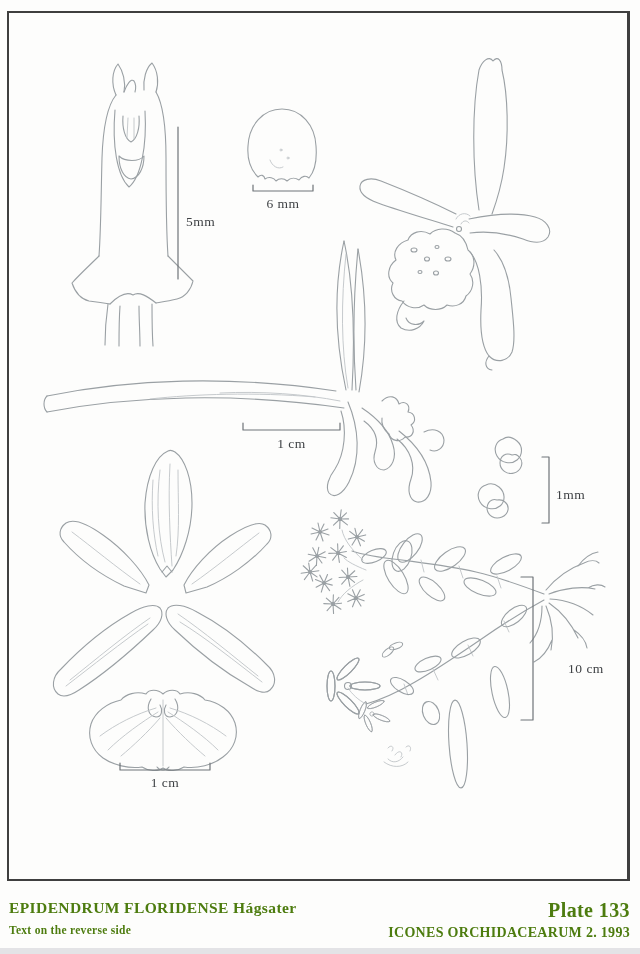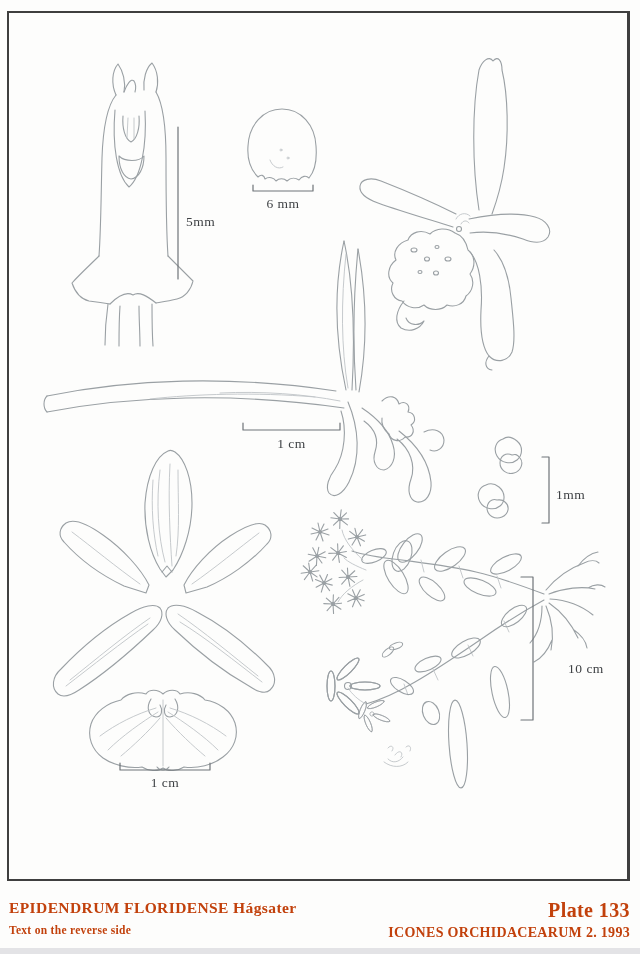--- a/index.html
+++ b/index.html
@@ -7,21 +7,21 @@
          font-family:"Liberation Serif",serif;}
   #frame{position:absolute;left:7px;top:11px;width:618px;height:866px;
          border:2px solid #3f3f3f;border-right-width:3px;background:transparent;}
   svg.art{position:absolute;left:0;top:0;width:640px;height:954px;}
   svg.art path, svg.art ellipse, svg.art line, svg.art circle{
     fill:none;stroke:#9aa0a4;stroke-width:1.1;stroke-linecap:round;stroke-linejoin:round;}
   svg.art .faint{stroke:#c0c4c7;stroke-width:0.9;}
   svg.art .bar{stroke:#6f7478;stroke-width:1.2;}
   .scale-label{position:absolute;color:#3f4245;font-size:13.5px;letter-spacing:0.5px;}
   .scale-label.centered{text-align:center;}
-  .cap{position:absolute;color:#c2410c;font-weight:bold;white-space:nowrap;}
+  .cap{position:absolute;color:#4d7c0f;font-weight:bold;white-space:nowrap;}
   .cap-species{left:9px;top:899px;font-size:15.5px;letter-spacing:0.4px;}
   .cap-note{left:9px;top:924px;font-size:11.5px;letter-spacing:0.3px;}
   .cap-plate{right:10px;top:899px;font-size:20px;text-align:right;letter-spacing:0.4px;}
   .cap-series{right:10px;top:925px;font-size:14px;text-align:center;letter-spacing:0.3px;}
   #bottom-strip{position:absolute;left:0;top:948px;width:640px;height:6px;background:#e3e3e6;}
 </style>
 </head>
 <body>
 
 <div id="plate">

